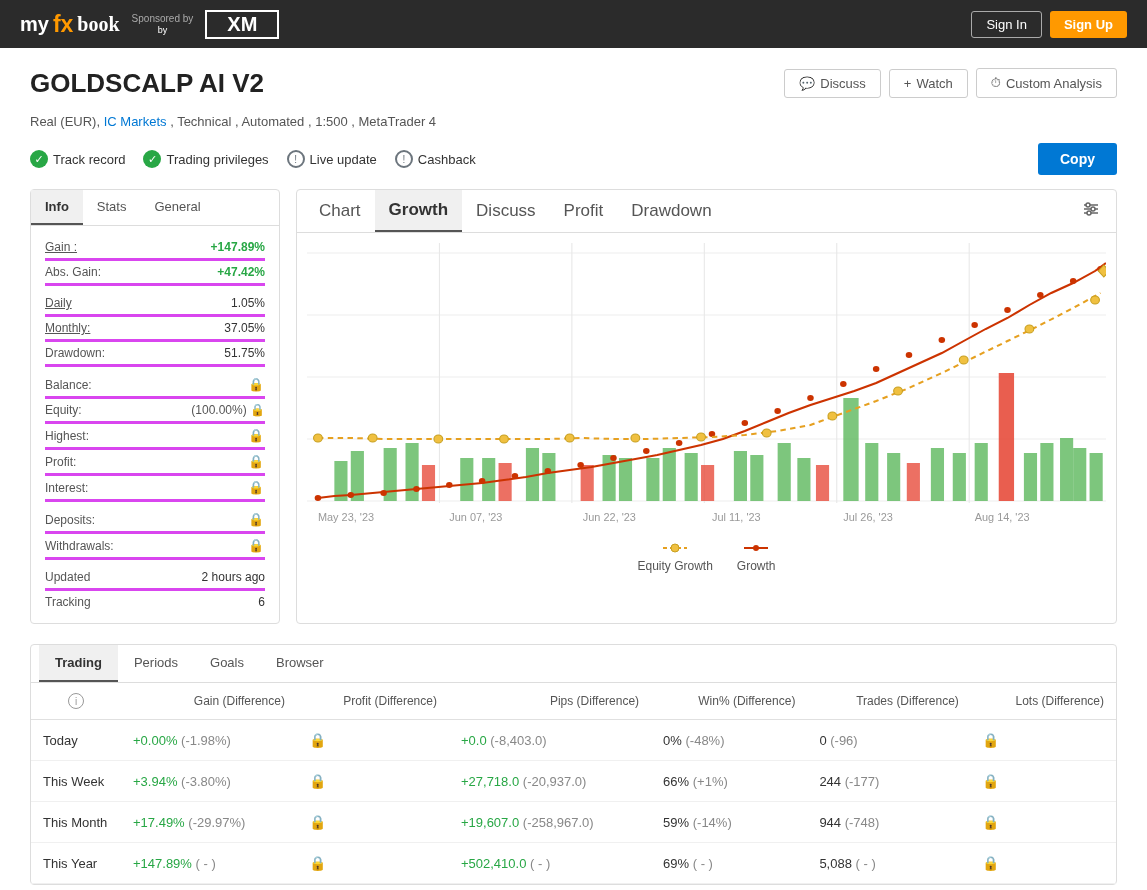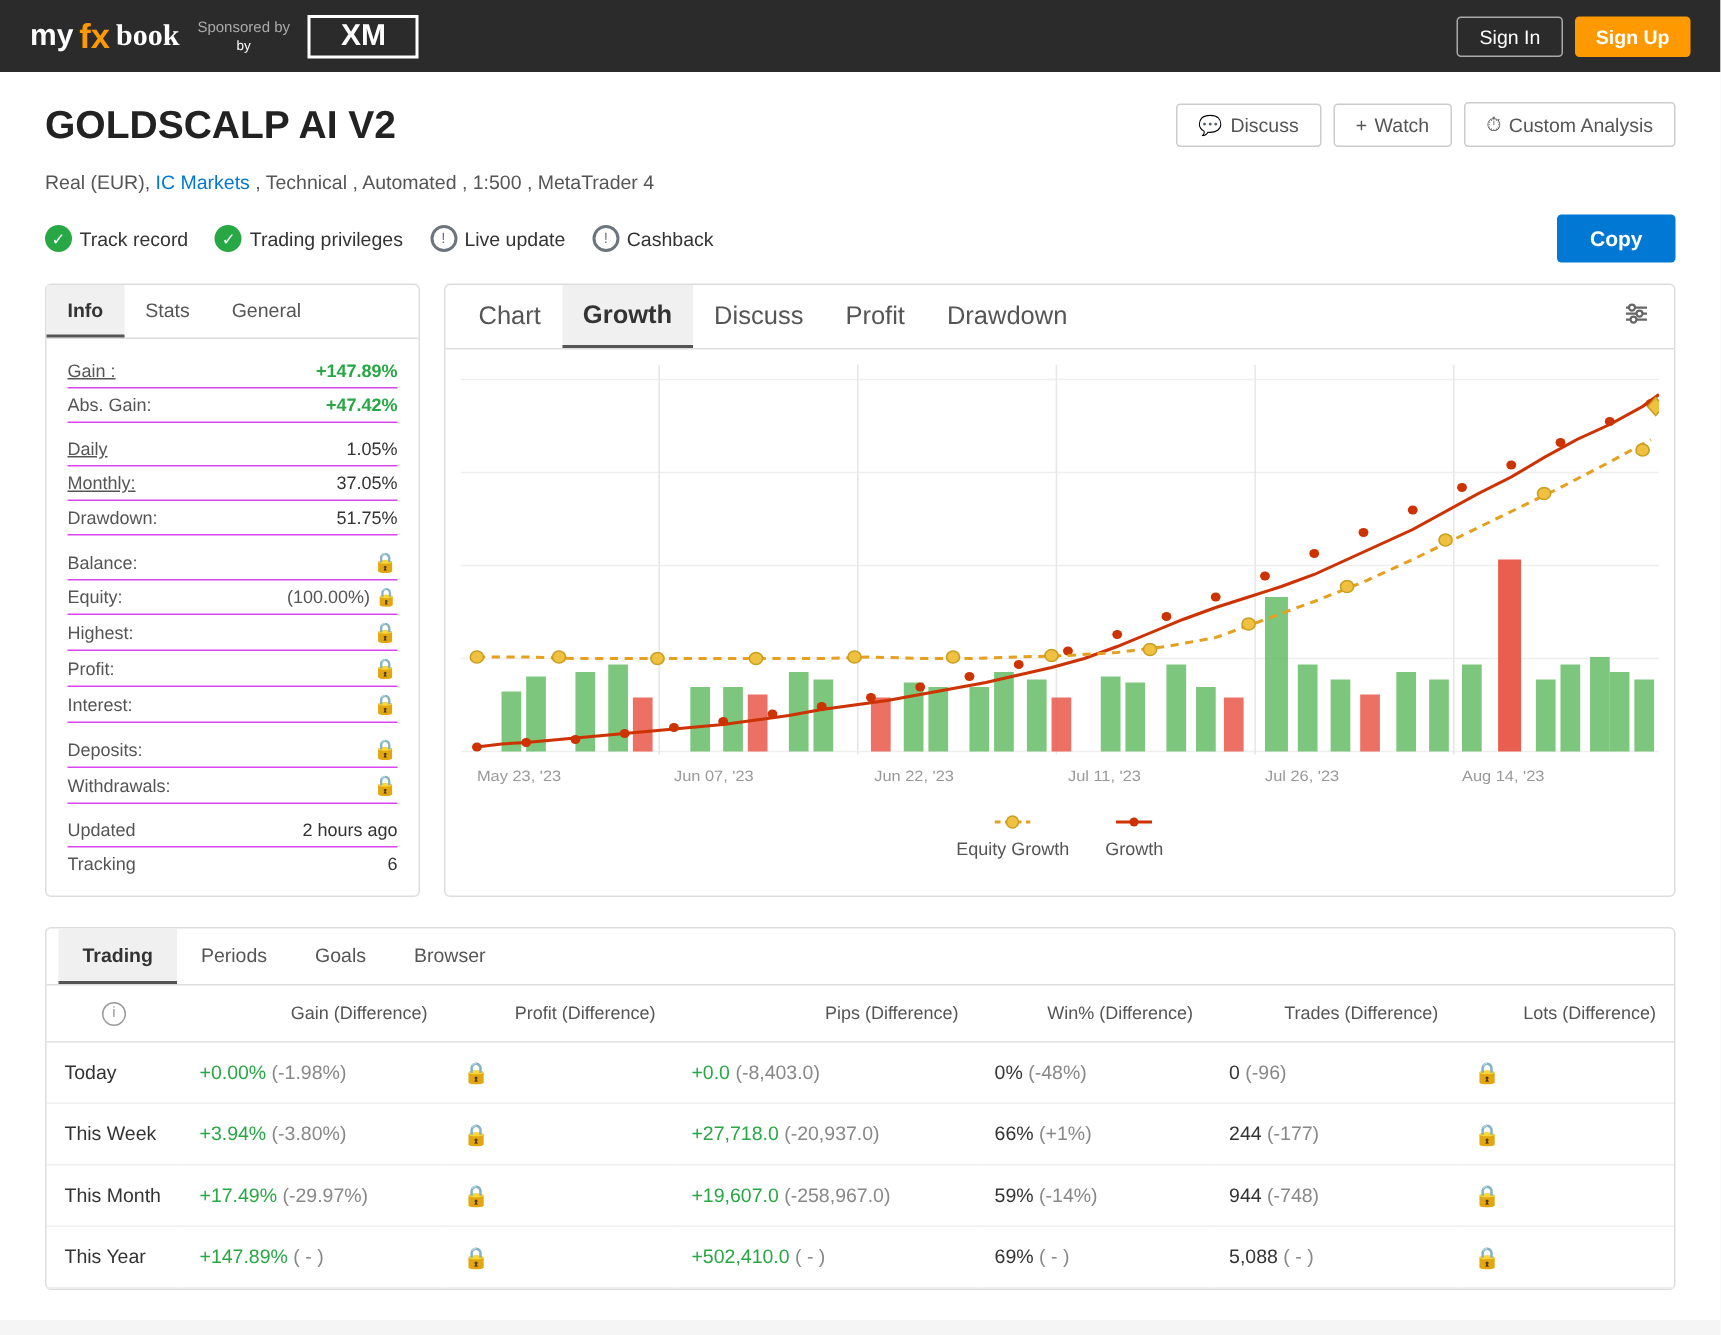--- a/index.html
+++ b/index.html
@@ -35,21 +35,21 @@
 
     
     .top-row { display: flex; gap: 16px; margin-bottom: 20px; }
 
     
     .info-panel { width: 250px; flex-shrink: 0; border: 1px solid #ddd; border-radius: 4px; }
     .panel-tabs { display: flex; border-bottom: 1px solid #ddd; }
     .panel-tab { padding: 9px 14px; cursor: pointer; font-size: 13px; color: #555; border-bottom: 2px solid transparent; }
     .panel-tab.active { font-weight: bold; color: #333; border-bottom: 2px solid #555; background: #f0f0f0; }
     .panel-body { padding: 10px 14px; }
-    .info-row { display: flex; justify-content: space-between; align-items: center; padding: 4px 0; border-bottom: 1px solid #d946ef; }
+    .info-row { display: flex; justify-content: space-between; align-items: center; padding: 4px 0; border-bottom: 3px solid #d946ef; }
     .info-row:last-child { border-bottom: none; }
     .info-label { color: #555; font-size: 12px; }
     .info-value { font-size: 12px; color: #333; }
     .info-value.green { color: #28a745; font-weight: bold; }
     .lock-icon { color: #999; font-size: 13px; }
     .info-section-gap { height: 6px; }
 
     
     .chart-panel { flex: 1; border: 1px solid #ddd; border-radius: 4px; }
     .chart-tabs { display: flex; align-items: center; border-bottom: 1px solid #ddd; padding: 0 8px; }

